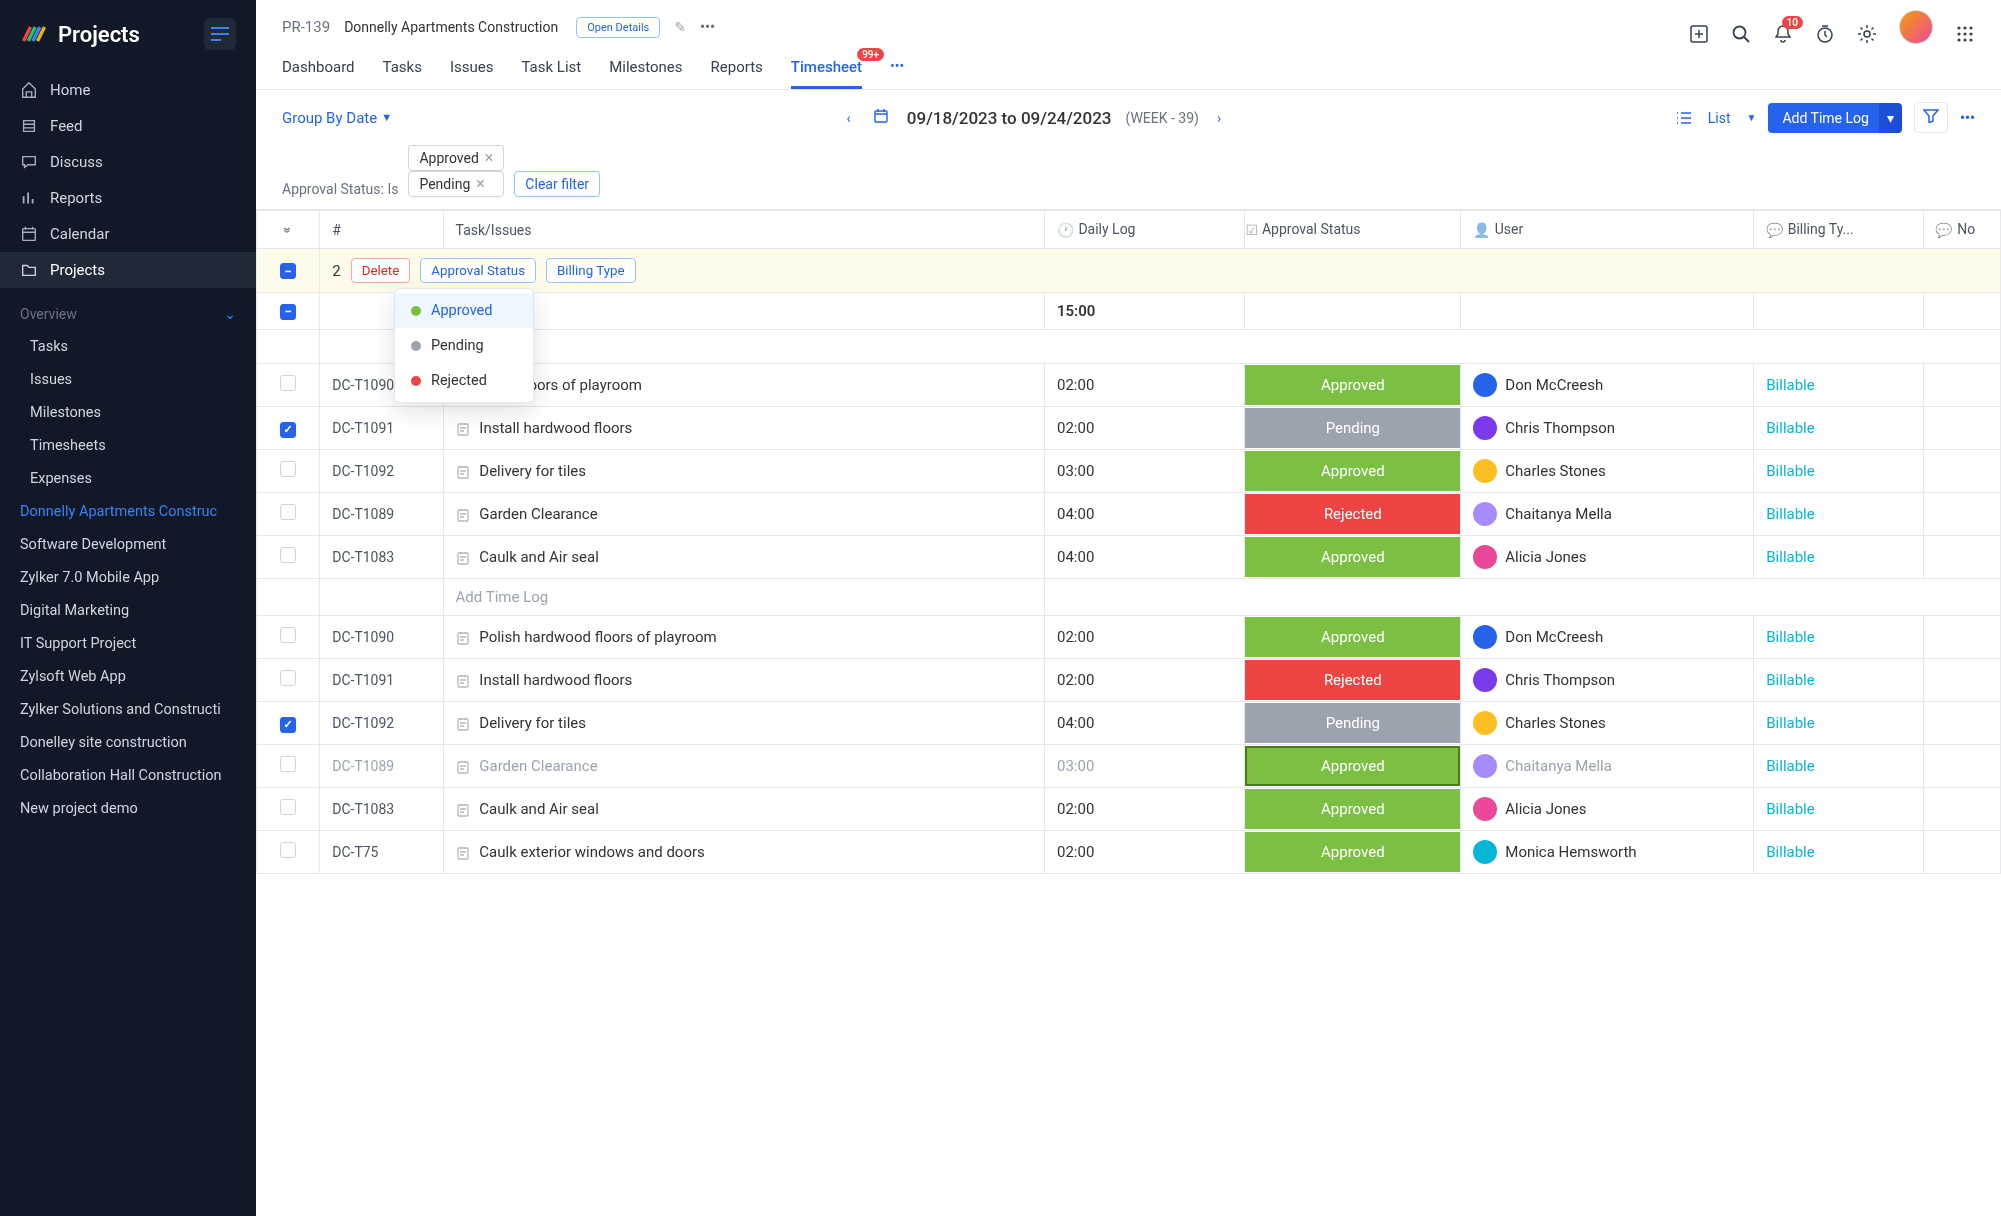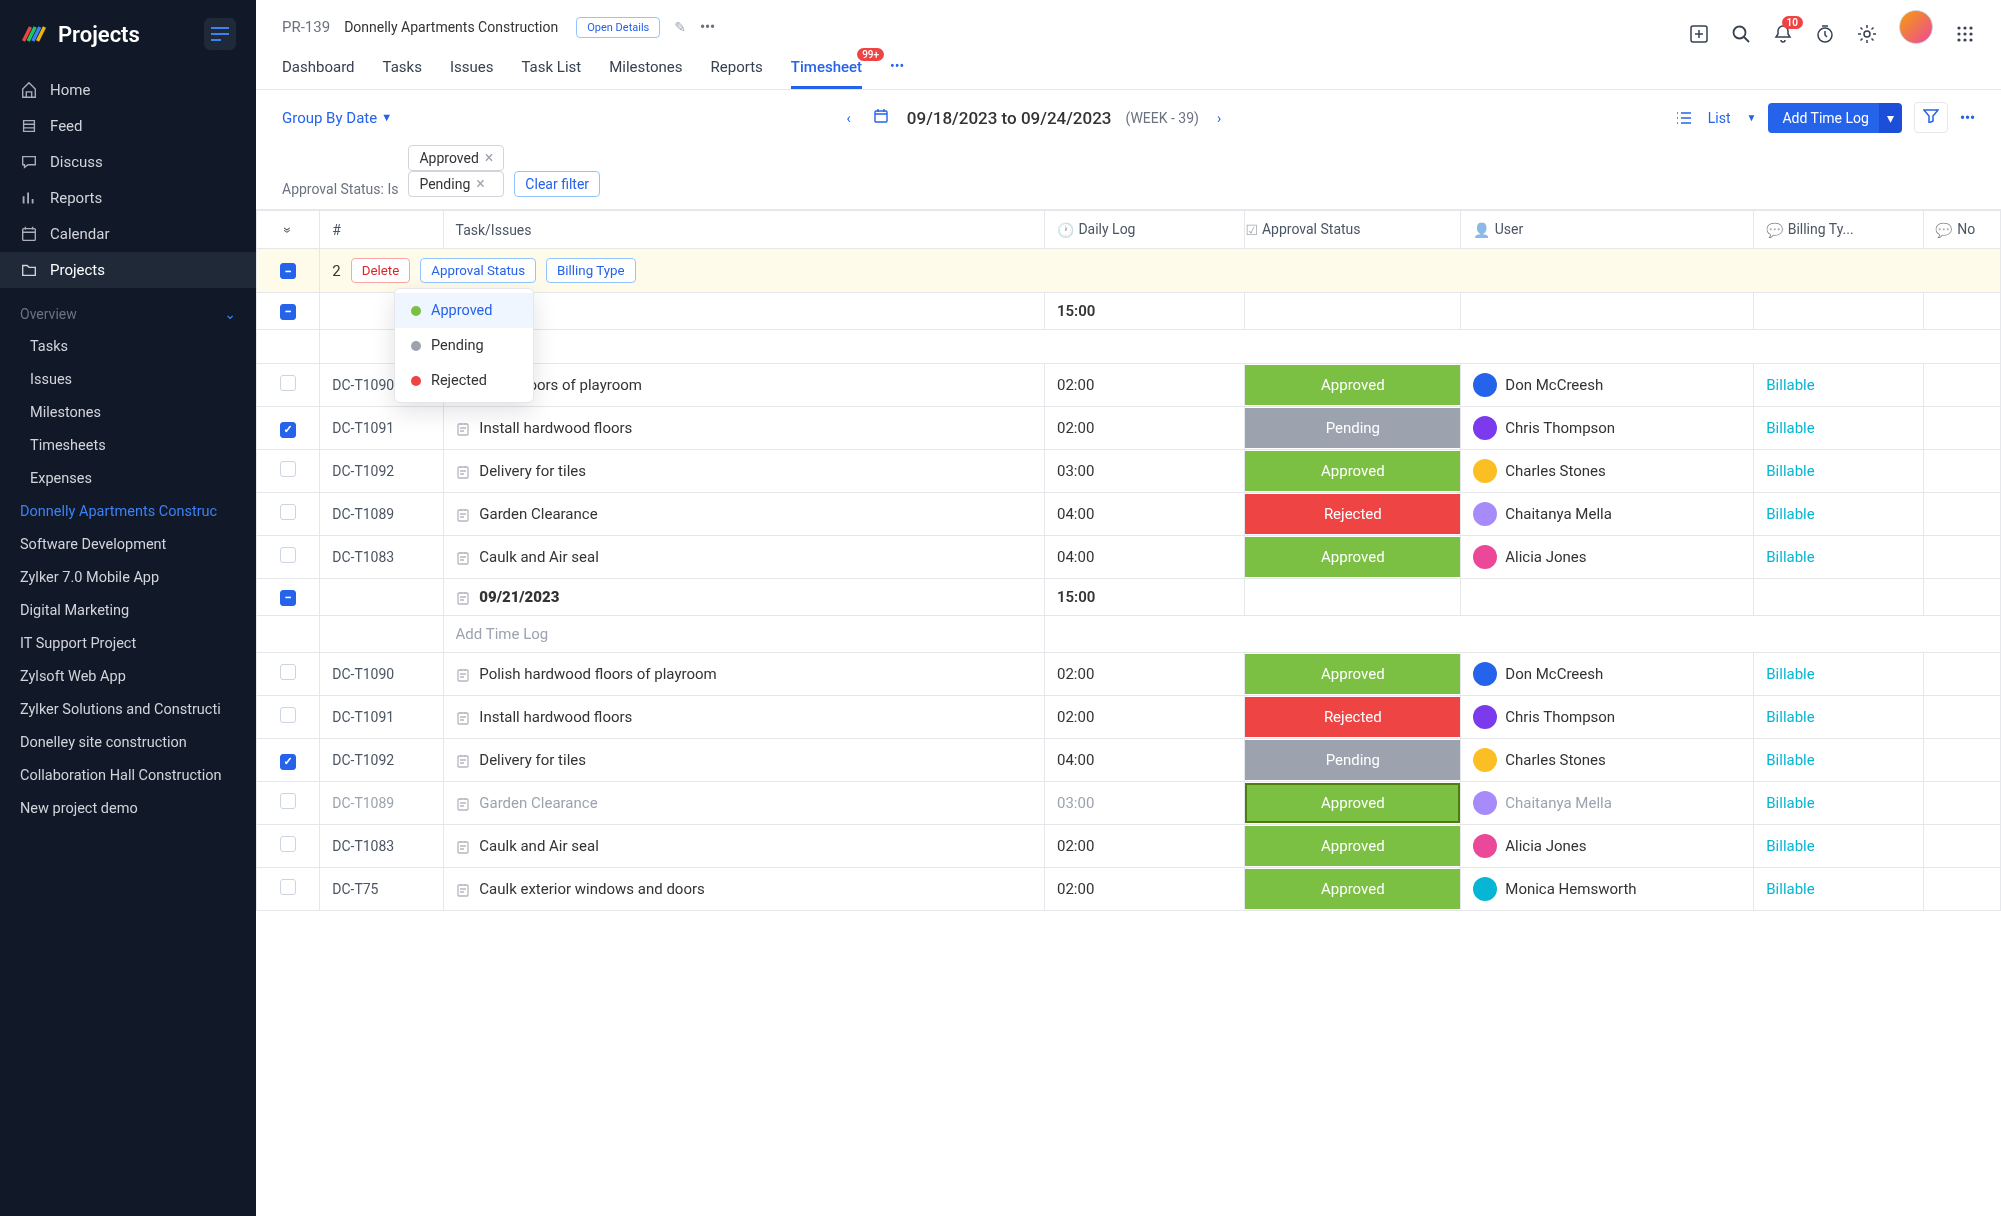--- a/index.html
+++ b/index.html
@@ -436,33 +436,20 @@
               </td>
               <td class="col-user">
                 <div class="user-cell">
                   <span class="user-avatar" style="background:#ec4899"></span>
                   <span>Alicia Jones</span>
                 </div>
               </td>
               <td class="col-bill"><span class="billing-link">Billable</span></td>
               <td class="col-notes"></td>
             </tr>
-            <tr class="group-row">
-              <td class="col-expand"><span class="cbox minus"></span></td>
-              <td class="col-num"></td>
-              <td class="col-task"><svg width="14" height="14" viewBox="0 0 14 14" fill="none" stroke="#6b7280" stroke-width="1.3" class="task-icon">
-                  <rect x="2" y="2" width="10" height="11" rx="1"></rect>
-                  <path d="M5 1v2M9 1v2M4 6h6M4 9h4"></path>
-                </svg> <strong>09/21/2023</strong></td>
-              <td class="col-log">15:00</td>
-              <td class="col-status"></td>
-              <td class="col-user"></td>
-              <td class="col-bill"></td>
-              <td class="col-notes"></td>
-            </tr>
             <tr>
               <td class="col-expand"></td>
               <td class="col-num"></td>
               <td class="col-task add-log-placeholder">Add Time Log</td>
               <td colspan="5"></td>
             </tr>
             <tr>
               <td class="col-expand"><span class="cbox"></span></td>
               <td class="col-num num-col">DC-T1090</td>
               <td class="col-task"><svg width="14" height="14" viewBox="0 0 14 14" fill="none" stroke="#6b7280" stroke-width="1.3" class="task-icon">

